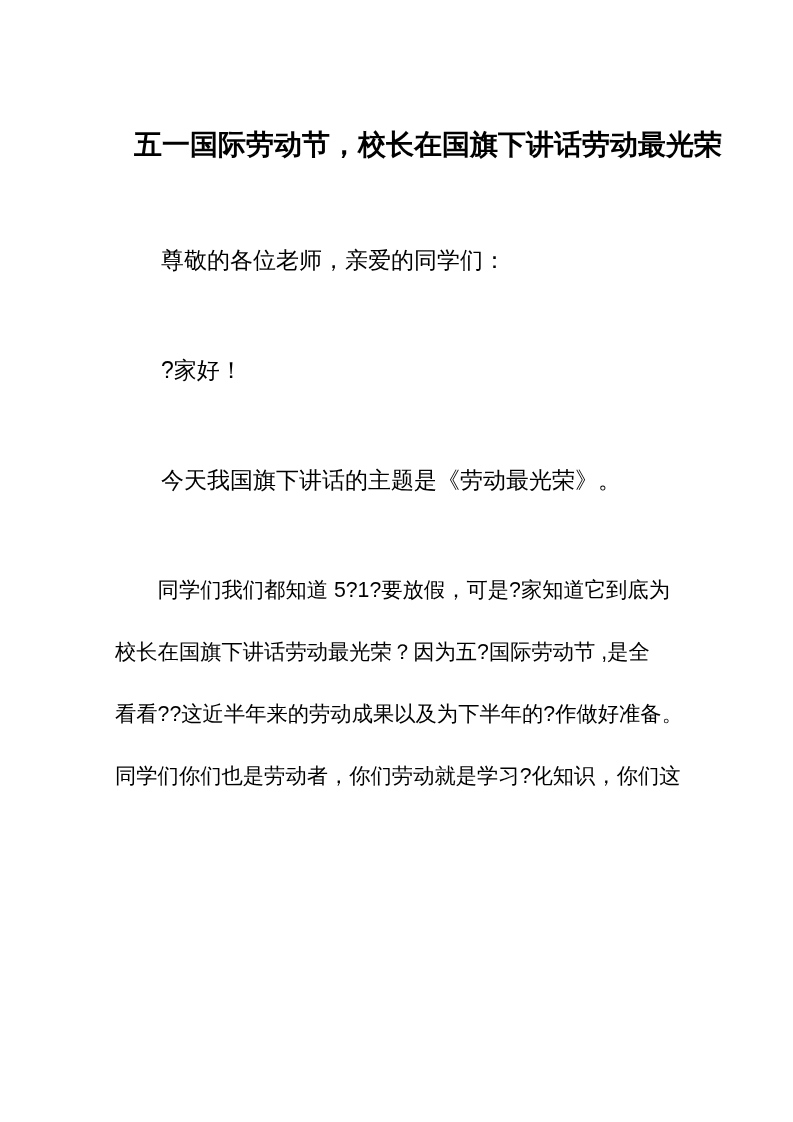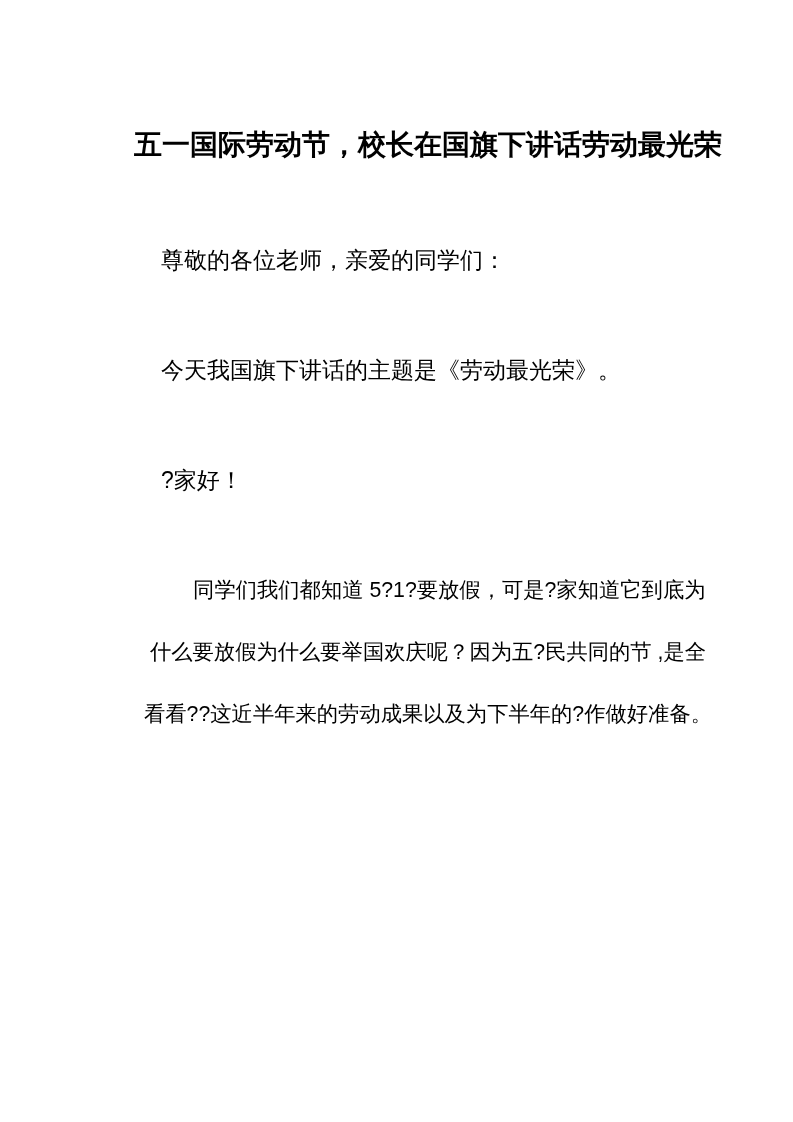--- a/index.html
+++ b/index.html
@@ -38,38 +38,38 @@
   }
   .para-multi {
     margin: 0;
   }
   .para-multi .line {
     font-size: 21.3px;
     font-weight: 400;
     line-height: 62px;
     white-space: nowrap;
     color: #000000;
-    text-align: center;
   }
   .para-multi .line.first {
     text-indent: 2em;
   }
 </style>
 </head>
 <body>
 
 <div class="page">
 
   <h1 class="doc-title">五一国际劳动节，校长在国旗下讲话劳动最光荣</h1>
 
   <p class="para">尊敬的各位老师，亲爱的同学们：</p>
 
+  <p class="para">?家好！</p>
+
   <p class="para">今天我国旗下讲话的主题是《劳动最光荣》。</p>
-
-  <p class="para">?家好！</p>
 
   <div class="para-multi">
     <div class="line first">同学们我们都知道 5?1?要放假，可是?家知道它到底为</div>
-    <div class="line">什么要放假为什么要举国欢庆呢？因为五?民共同的节 ,是全</div>
+    <div class="line">校长在国旗下讲话劳动最光荣？因为五?国际劳动节 ,是全</div>
     <div class="line">看看??这近半年来的劳动成果以及为下半年的?作做好准备。</div>
+    <div class="line">同学们你们也是劳动者，你们劳动就是学习?化知识，你们这</div>
   </div>
 
 </div>
 
 </body></html>

